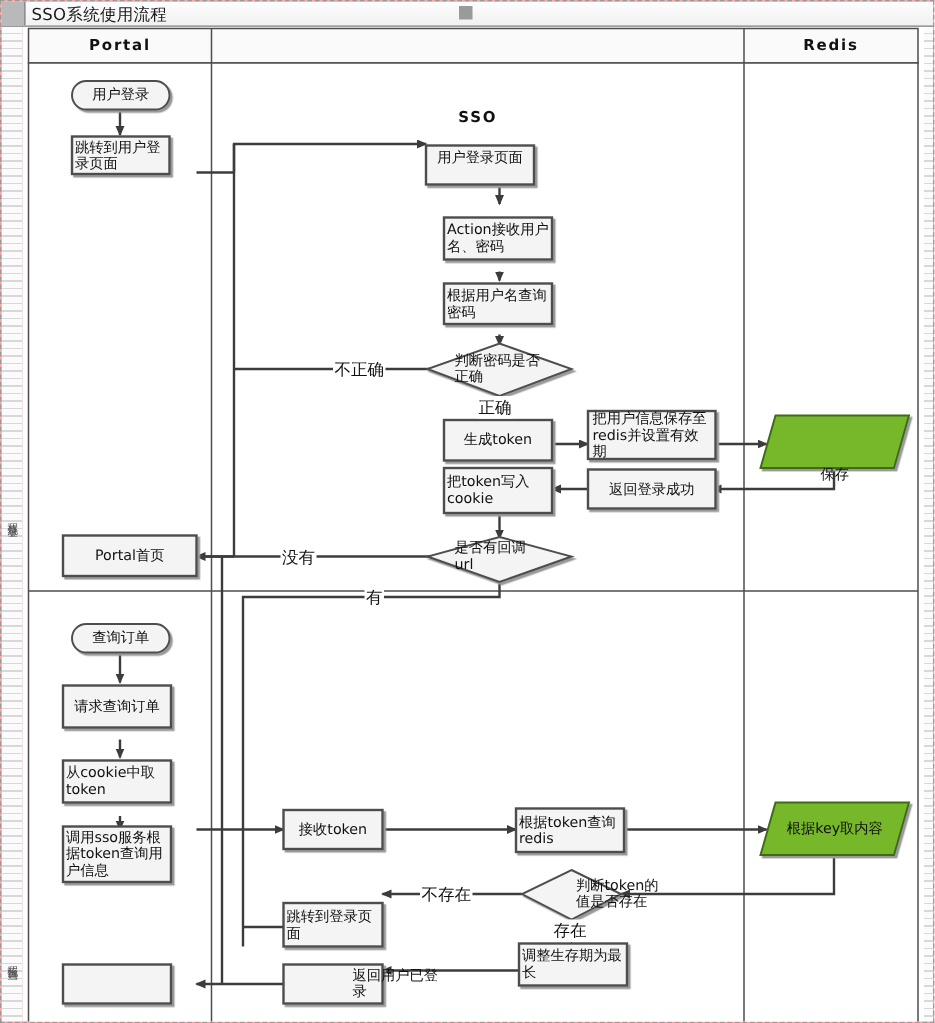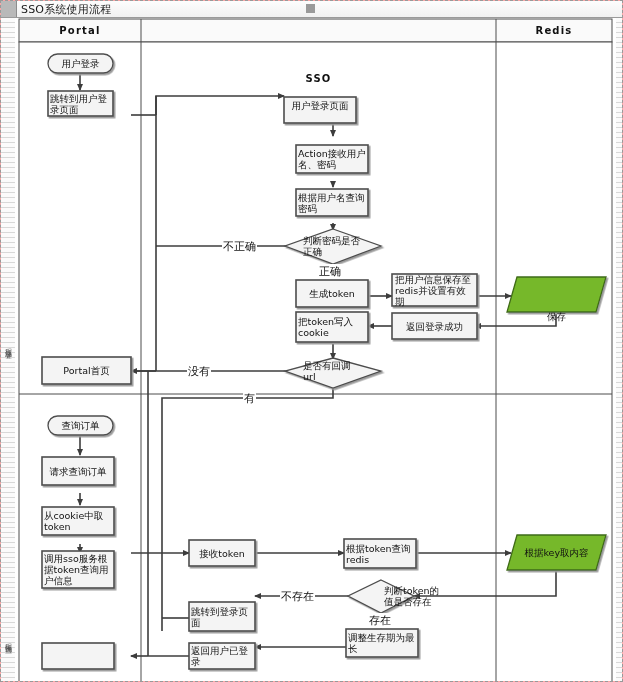--- a/index.html
+++ b/index.html
@@ -191,21 +191,21 @@
     <div class="ntxt" style="left:33px;top:398px;width:65px;height:19px;">查询订单</div>
     <div class="ntxt" style="left:27px;top:439px;width:72px;height:28px;">请求查询订单</div>
     <div class="ntxt" style="left:29px;top:489px;width:68px;height:28px;">从cookie中取token</div>
     <div class="ntxt" style="left:29px;top:533px;width:68px;height:37px;">调用sso服务根据token查询用户信息</div>
     <div class="ntxt" style="left:174px;top:522px;width:66px;height:26px;">接收token</div>
     <div class="ntxt" style="left:331px;top:521px;width:68px;height:29px;">根据token查询redis</div>
     <div class="ntxt" style="left:498px;top:517px;width:87px;height:35px;">根据key取内容</div>
     <div class="ntxt" style="left:337px;top:564px;width:58px;height:28px;margin-left:32px;">判断token的值是否存在</div>
     <div class="ntxt" style="left:176px;top:584px;width:62px;height:29px;">跳转到登录页面</div>
     <div class="ntxt" style="left:333px;top:611px;width:68px;height:28px;">调整生存期为最长</div>
-    <div class="ntxt" style="left:176px;top:625px;width:62px;height:26px;">返回用户已登录</div>
+    <div class="ntxt" style="left:176px;top:625px;width:62px;height:26px;padding-left:44px;">返回用户已登录</div>
 
     <div class="edge-lbl" style="left:207px;top:221px;">不正确</div>
     <div class="edge-lbl" style="left:303px;top:246px;">正确</div>
     <div class="edge-lbl" style="left:172px;top:346px;">没有</div>
     <div class="edge-lbl" style="left:228px;top:373px;">有</div>
     <div class="edge-lbl" style="left:265px;top:571px;">不存在</div>
     <div class="edge-lbl" style="left:353px;top:595px;">存在</div>
 
   </div>
 </div>

